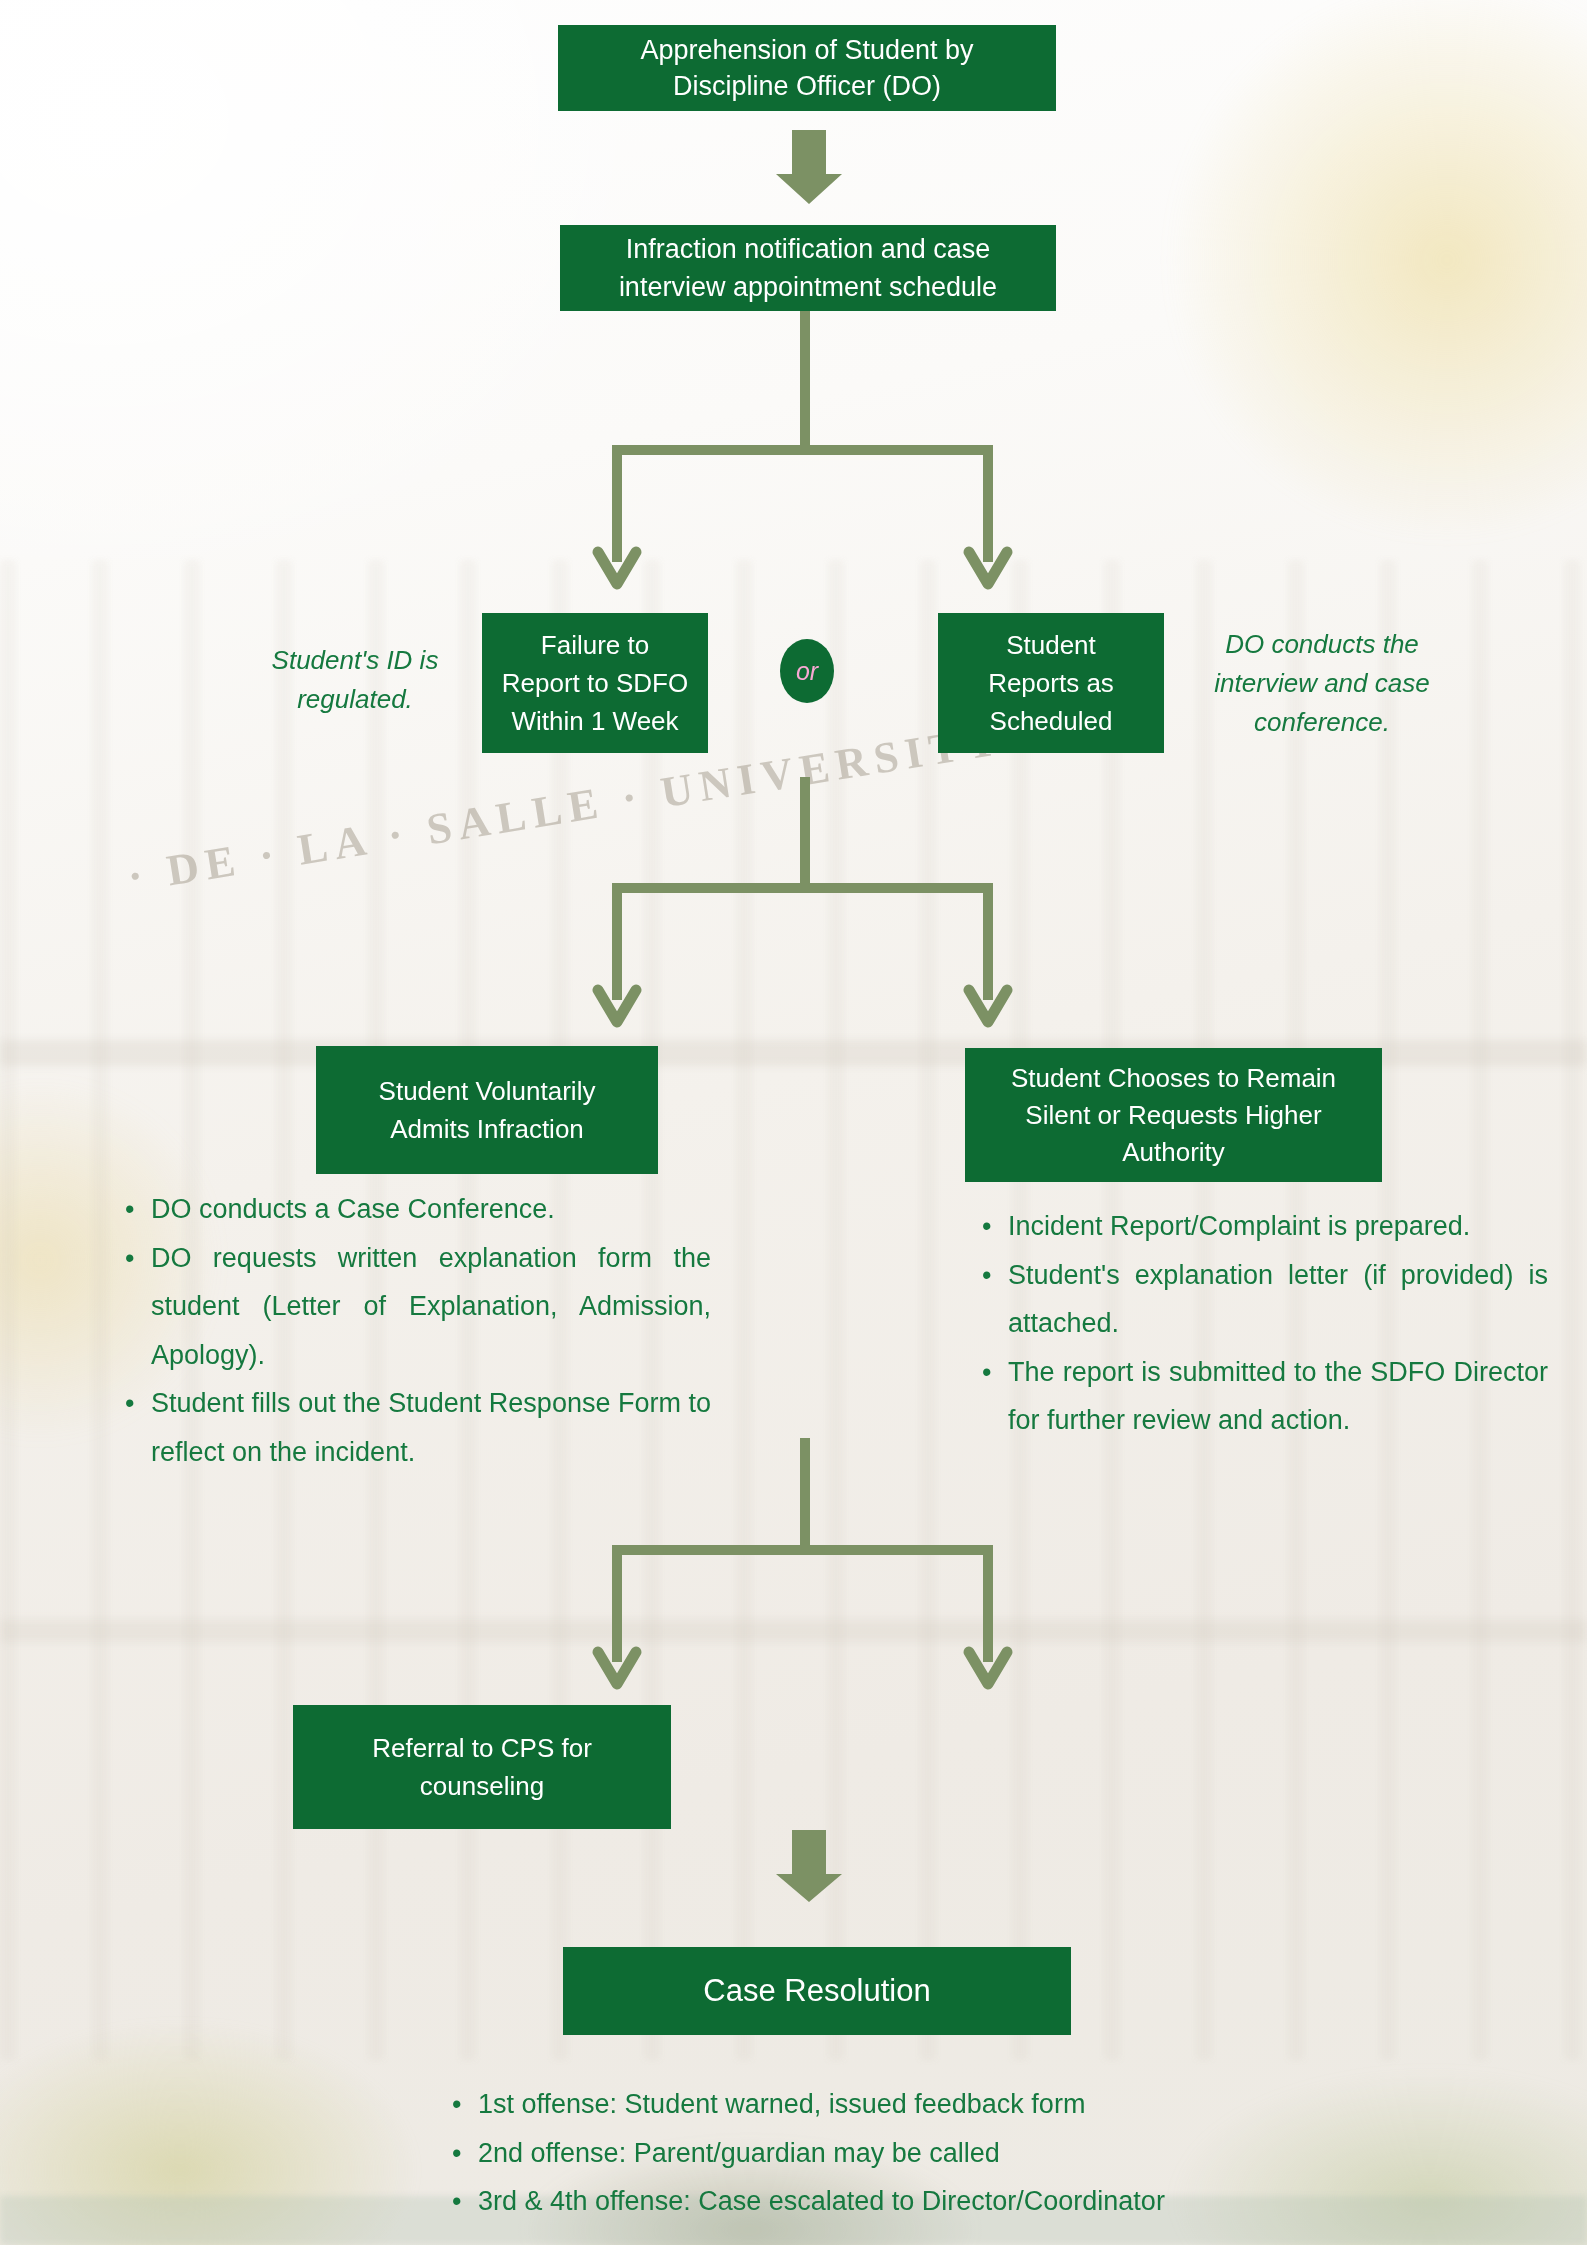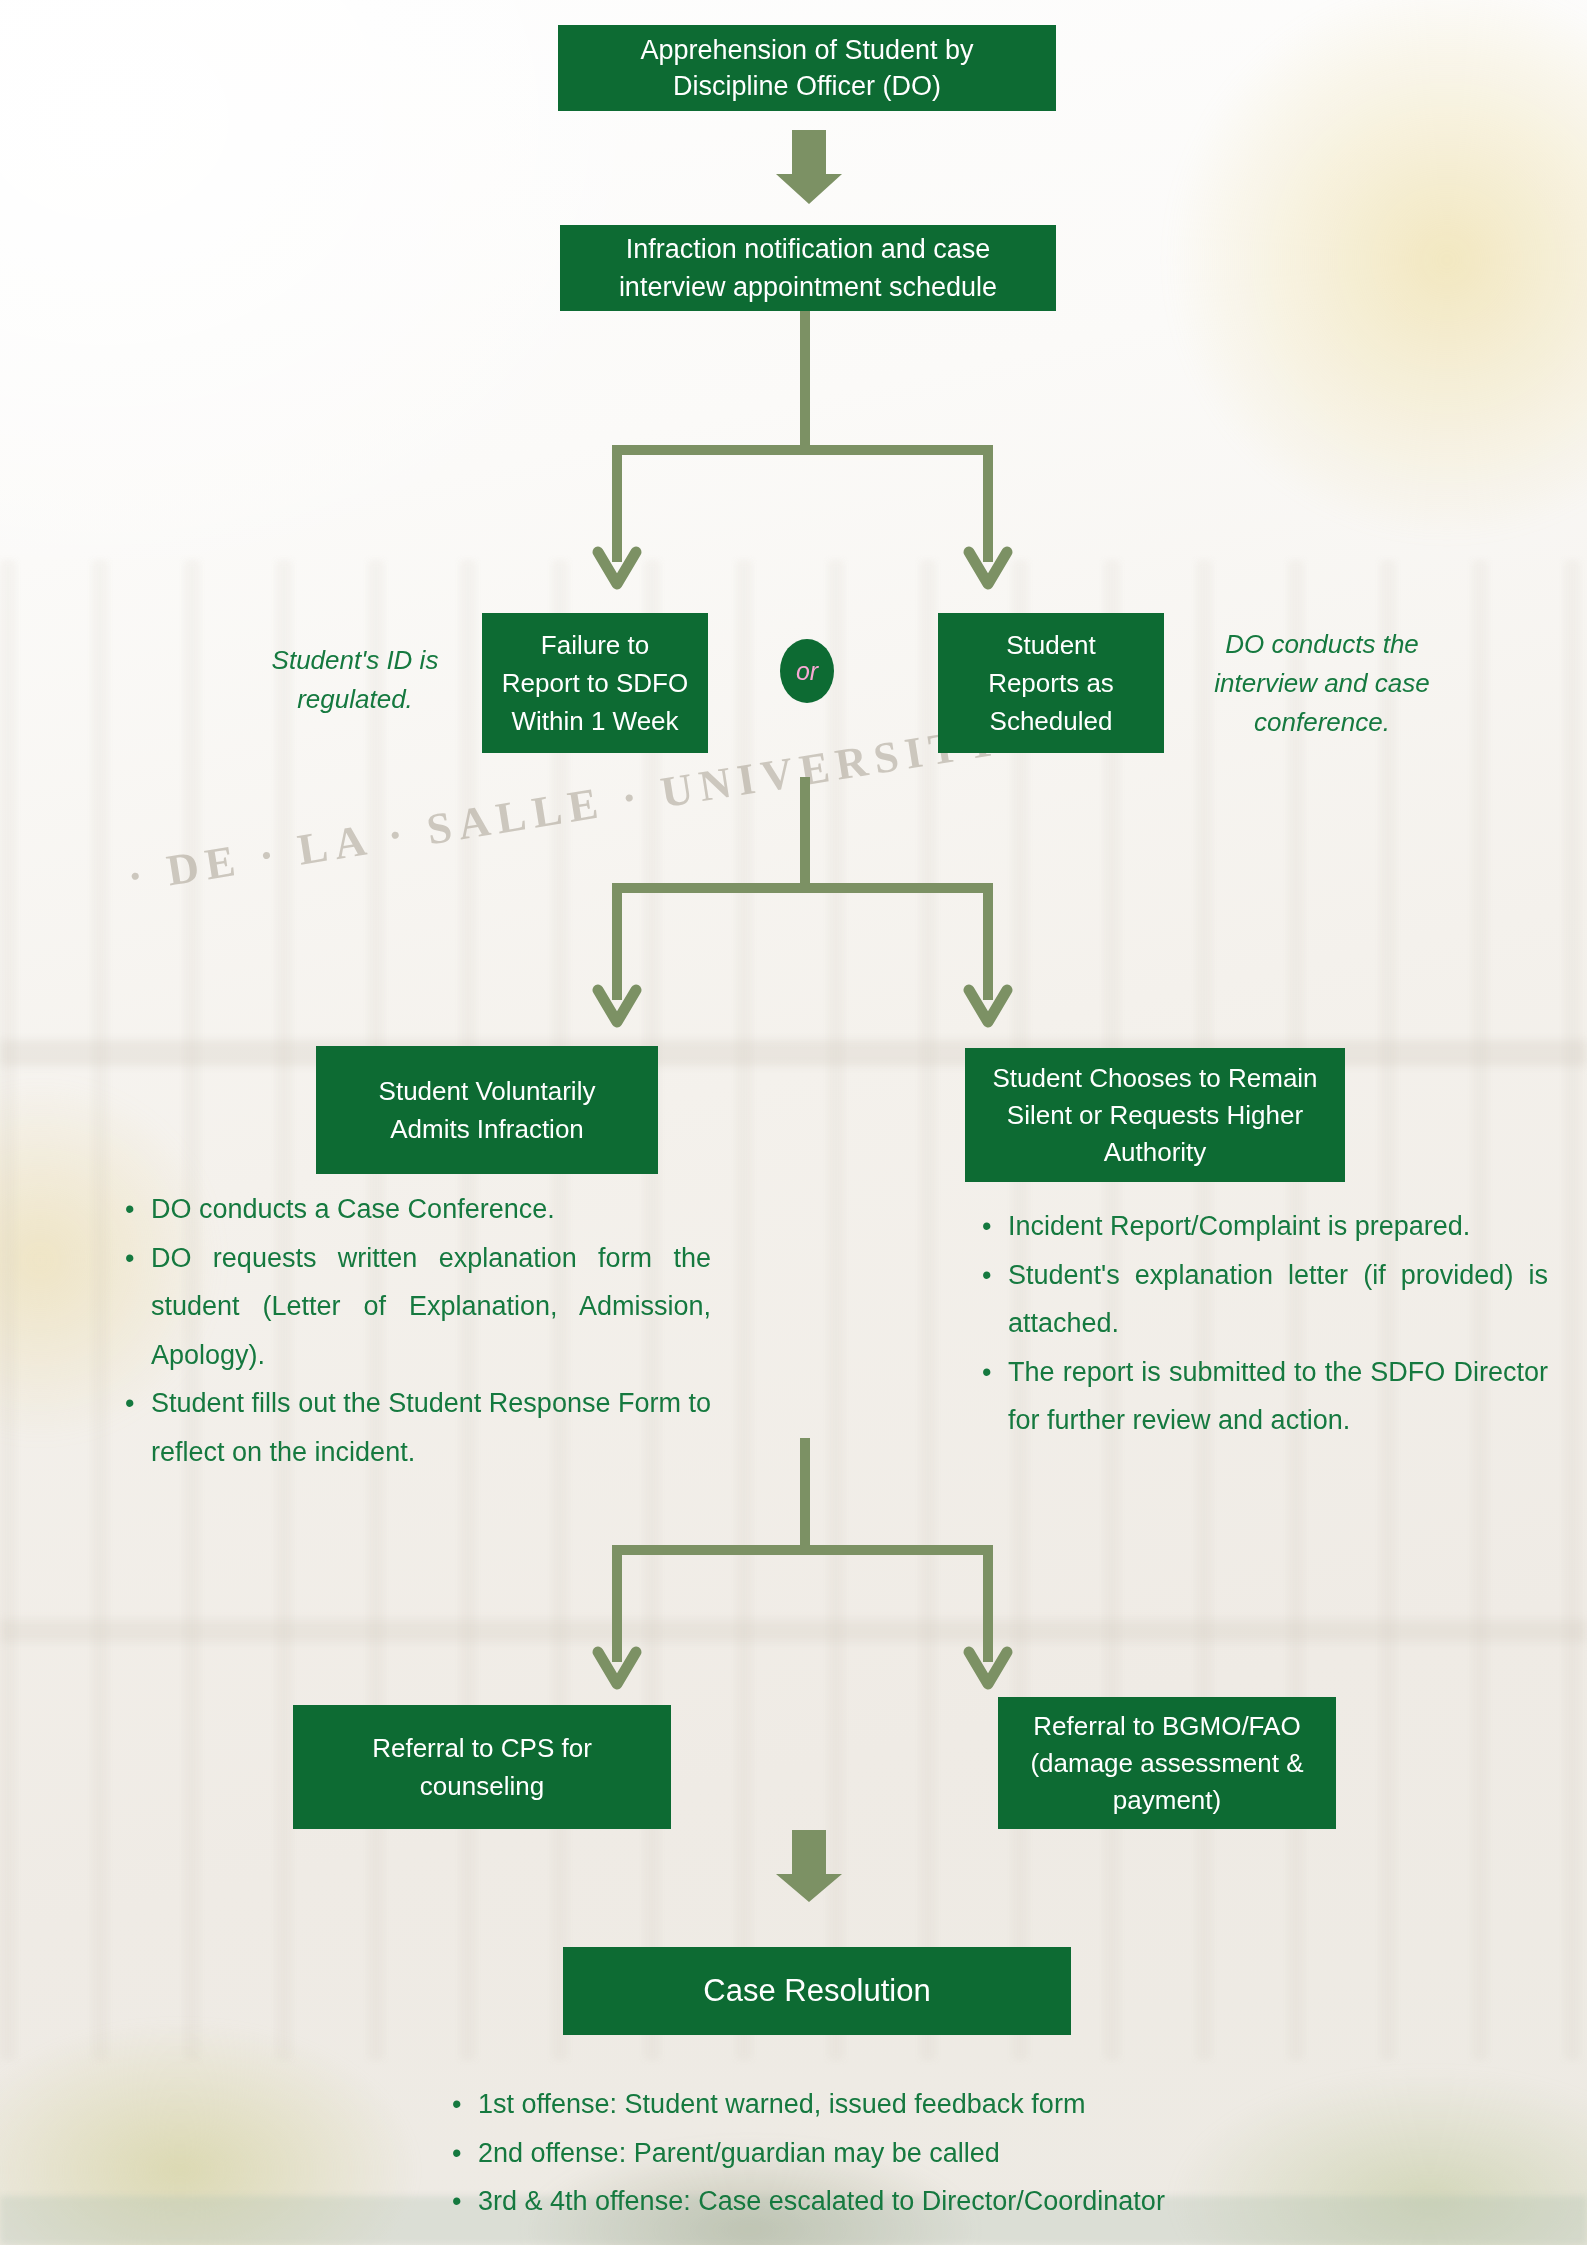--- a/index.html
+++ b/index.html
@@ -127,42 +127,39 @@
   <div class="side-note" style="left:175px;top:641px;width:360px;">Student's ID is
 regulated.</div>
 
   <div class="side-note" style="left:1132px;top:625px;width:380px;">DO conducts the
 interview and case
 conference.</div>
 
   <div class="node" style="left:316px;top:1046px;width:342px;height:128px;font-size:26px;line-height:38px;">Student Voluntarily
 Admits Infraction</div>
 
-  <div class="node" style="left:965px;top:1048px;width:380px;height:134px;font-size:26px;line-height:37px;">Student Chooses to Remain
+  <div class="node" style="left:965px;top:1048px;width:417px;height:134px;font-size:26px;line-height:37px;">Student Chooses to Remain
 Silent or Requests Higher
 Authority</div>
 
   <ul class="steps" style="left:124px;top:1185px;width:587px;">
     <li>DO conducts a Case Conference.</li>
     <li>DO requests written explanation form the student (Letter of Explanation, Admission, Apology).</li>
     <li>Student fills out the Student Response Form to reflect on the incident.</li>
   </ul>
 
   <ul class="steps" style="left:981px;top:1202px;width:567px;">
     <li>Incident Report/Complaint is prepared.</li>
     <li>Student's explanation letter (if provided) is attached.</li>
     <li>The report is submitted to the SDFO Director for further review and action.</li>
   </ul>
 
   <div class="node" style="left:293px;top:1705px;width:378px;height:124px;font-size:26px;line-height:38px;">Referral to CPS for
 counseling</div>
 
-  <div class="node" style="left:998px;top:1697px;width:338px;height:132px;font-size:26px;line-height:37px;">Referral to BGMO/FAO
-(damage assessment &amp;
-payment)</div>
 
   <div class="node" style="left:563px;top:1947px;width:508px;height:88px;font-size:31px;">Case Resolution</div>
 
   <ul class="steps outcomes" style="left:451px;top:2080px;width:880px;">
     <li>1st offense: Student warned, issued feedback form</li>
     <li>2nd offense: Parent/guardian may be called</li>
     <li>3rd &amp; 4th offense: Case escalated to Director/Coordinator</li>
   </ul>
 
 </div>

